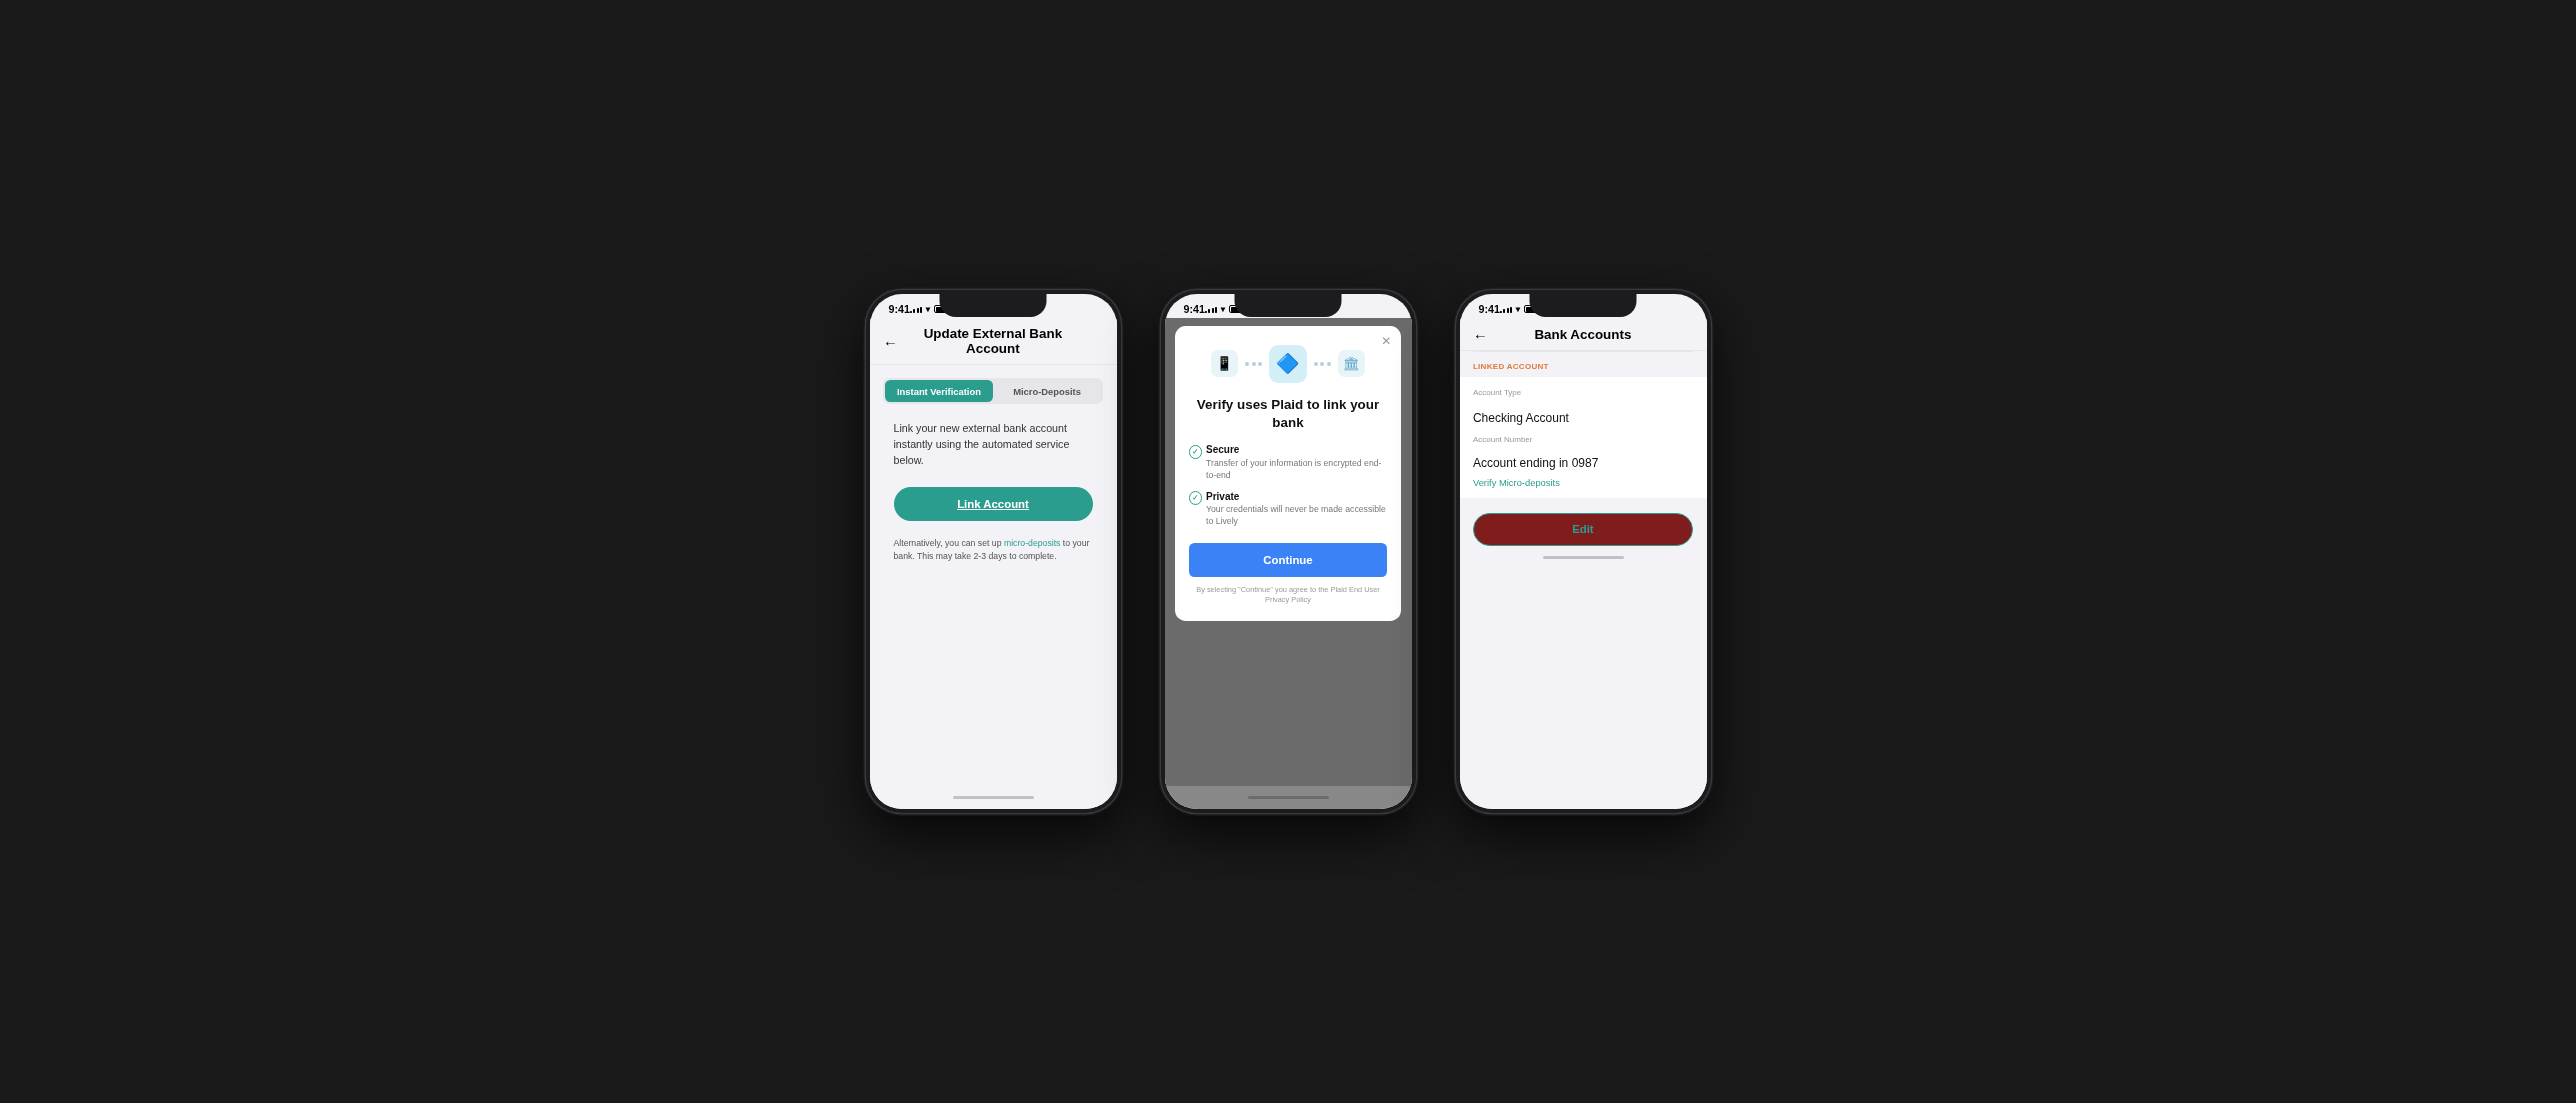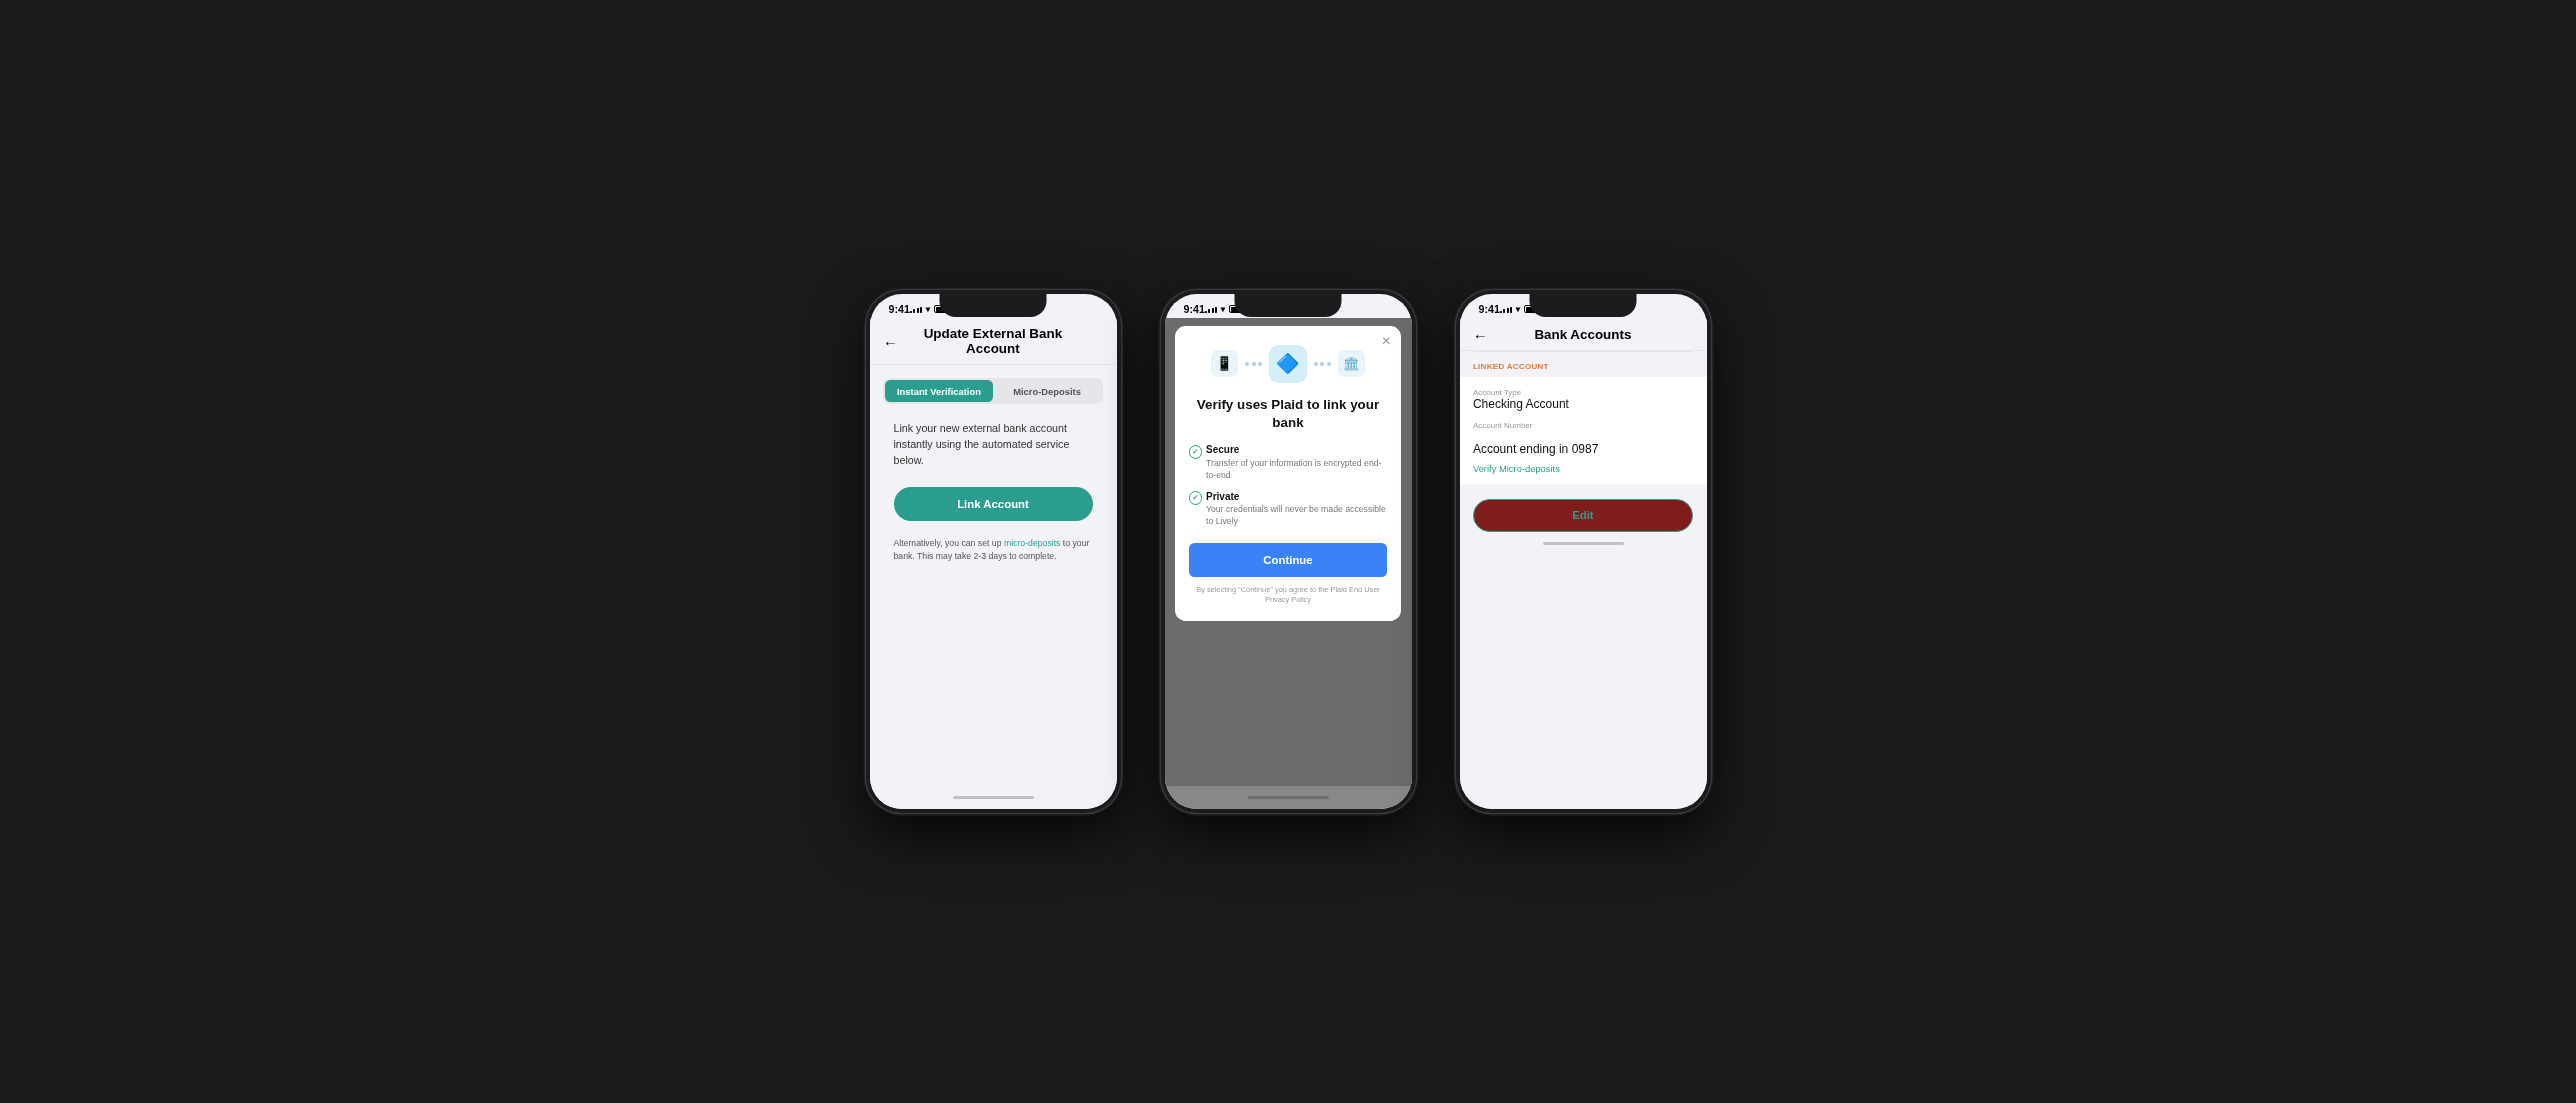--- a/index.html
+++ b/index.html
@@ -198,20 +198,21 @@
       width: 100%;
       padding: 10.7px;
       background: #2a9d8f;
       color: #fff;
       border: none;
       border-radius: 20px;
       font-size: 11.4px;
       font-weight: 600;
       cursor: pointer;
       text-align: center;
+      text-decoration: underline;
     }
     .alt-text {
       margin-top: 16px;
       font-size: 8.7px;
       color: #555;
       line-height: 1.5;
     }
     .alt-text a {
       color: #2a9d8f;
       text-decoration: none;
@@ -379,21 +380,21 @@
       padding: 10.7px 13.4px 5.4px;
     }
     .account-card {
       background: #fff;
       margin: 0 0 1.3px;
       padding: 10.7px 13.4px;
     }
     .account-field-label {
       font-size: 8px;
       color: #999;
-      margin-bottom: 0;
+      margin-bottom: 14px;
     }
     .account-field-value {
       font-size: 12px;
       font-weight: 500;
       color: #111;
       margin-bottom: 10.7px;
     }
     .account-number-label {
       font-size: 8px;
       color: #999;

